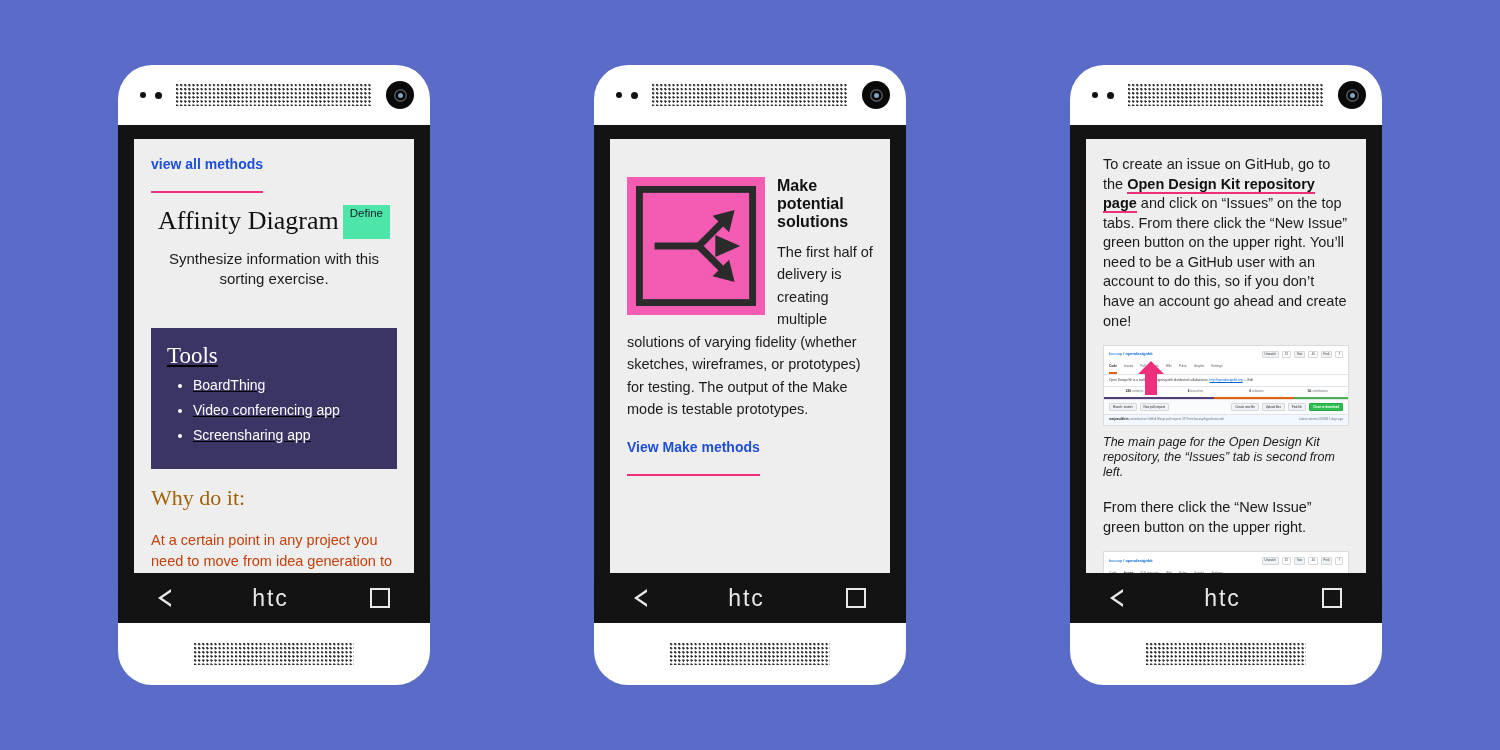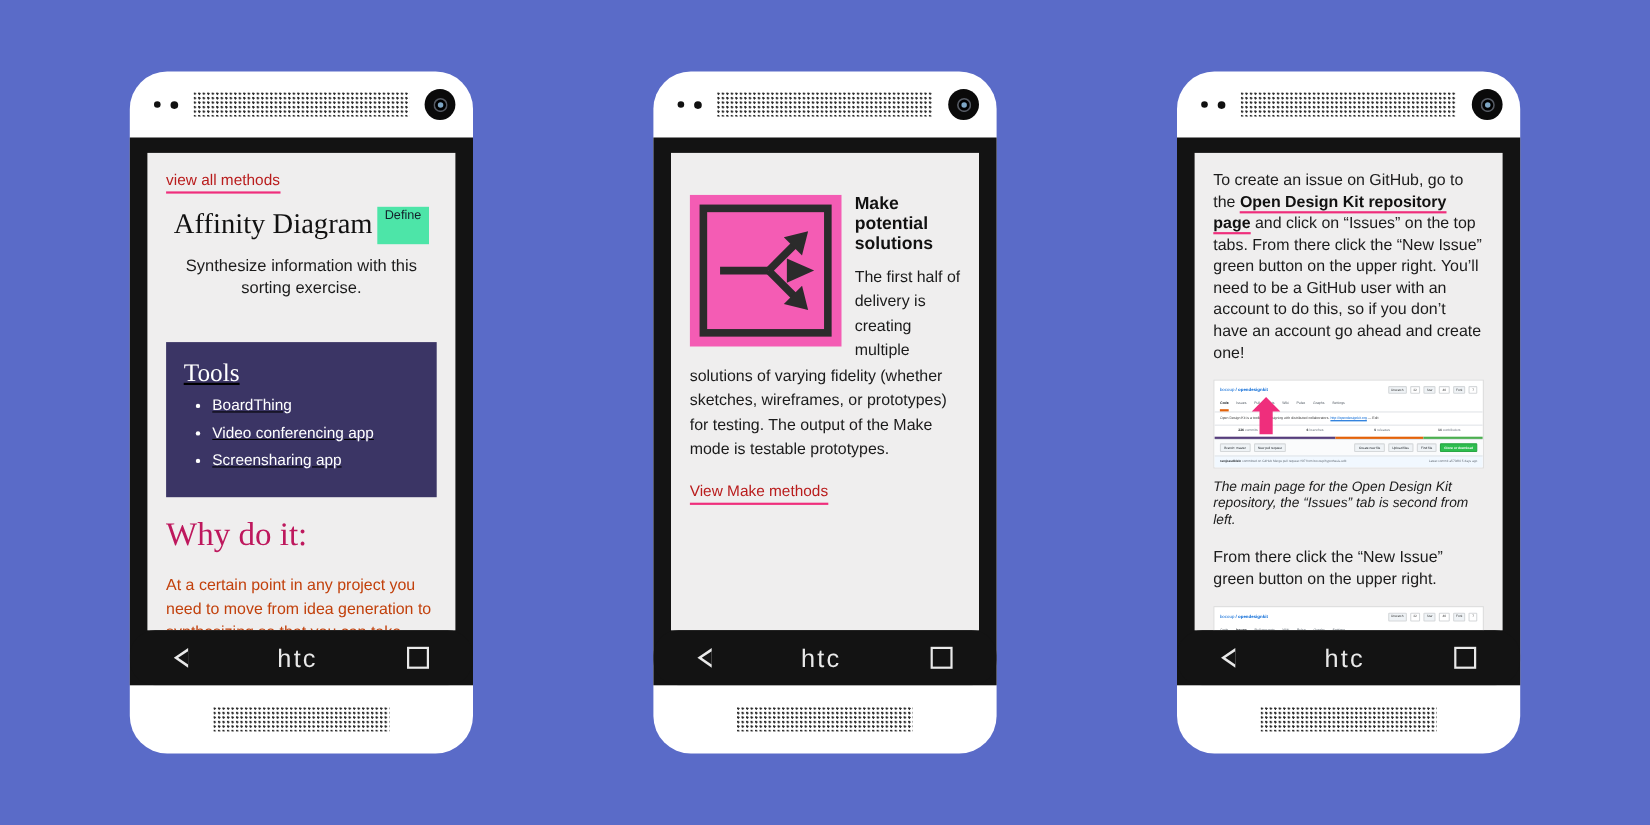--- a/index.html
+++ b/index.html
@@ -185,25 +185,25 @@
     height: 22px;
     background-image:
       radial-gradient(circle at 1.1px 1.1px, #2a2a2a 1.05px, rgba(0,0,0,0) 1.2px);
     background-size: 4.1px 4.1px;
   }
 
   
   .link-pink {
     display: inline-block;
     font-size: 14px;
-    font-weight: normal;
-    color: #b91c1c;
+    font-weight: bold;
+    color: #1d4ed8;
     text-decoration: none;
     border-bottom: 2.5px solid #ef2e7c;
-    padding-bottom: 1px;
+    padding-bottom: 17px;
     line-height: 1.25;
   }
 
   .method-title-row {
     display: flex;
     align-items: center;
     justify-content: center;
     gap: 4px;
     margin-top: 12px;
   }
@@ -250,23 +250,23 @@
     margin: 0;
     padding-left: 26px;
     color: #ffffff;
     font-size: 14px;
     line-height: 1.2;
   }
   .tools-list li { margin: 8px 0; }
 
   .section-heading {
     font-family: "Liberation Serif", serif;
-    font-size: 30px;
+    font-size: 22px;
     font-weight: normal;
-    color: #be185d;
+    color: #a16207;
     margin: 16px 0 0 0;
     line-height: 1.2;
   }
   .body-text {
     font-size: 14.5px;
     line-height: 1.45;
     color: #c2410c;
     margin: 18px 0 0 0;
   }
 

